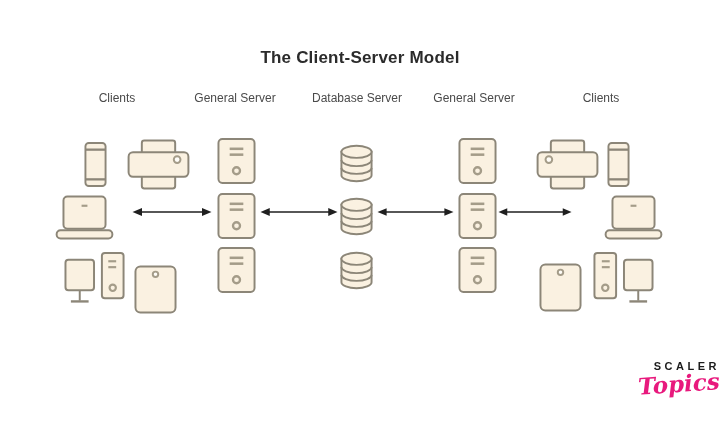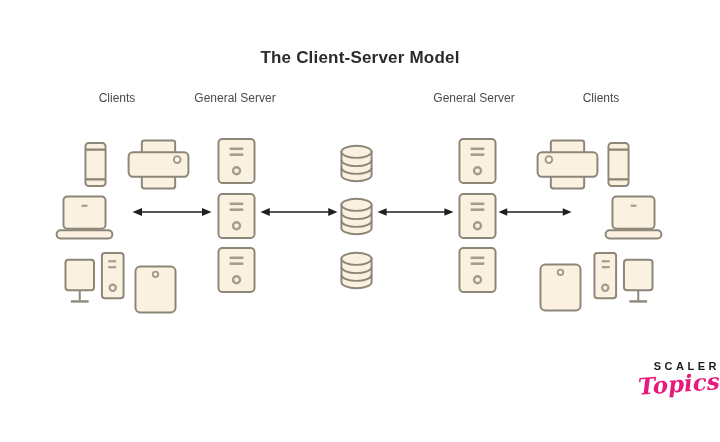--- a/index.html
+++ b/index.html
@@ -105,20 +105,21 @@
         <polygon points="0.5,6 10,2 10,10" fill="var(--arrow)"></polygon>
         <polygon points="79.5,6 70,2 70,10" fill="var(--arrow)"></polygon>
       </symbol>
     </defs>
   </svg>
 
   <div class="title">The Client-Server Model</div>
 
   <div class="col-label" style="left:62px;">Clients</div>
   <div class="col-label" style="left:180px;">General Server</div>
+  <div class="col-label" style="left:302px;">Database Server</div>
   <div class="col-label" style="left:419px;">General Server</div>
   <div class="col-label" style="left:546px;">Clients</div>
 
   <svg class="ic" style="left:84px;top:141px;width:23px;height:47px">
       <use href="#ic-phone"></use>
     </svg>
   <svg class="ic" style="left:127px;top:139px;width:63px;height:51px">
       <use href="#ic-printer"></use>
     </svg>
   <svg class="ic" style="left:55px;top:195px;width:59px;height:45px">

